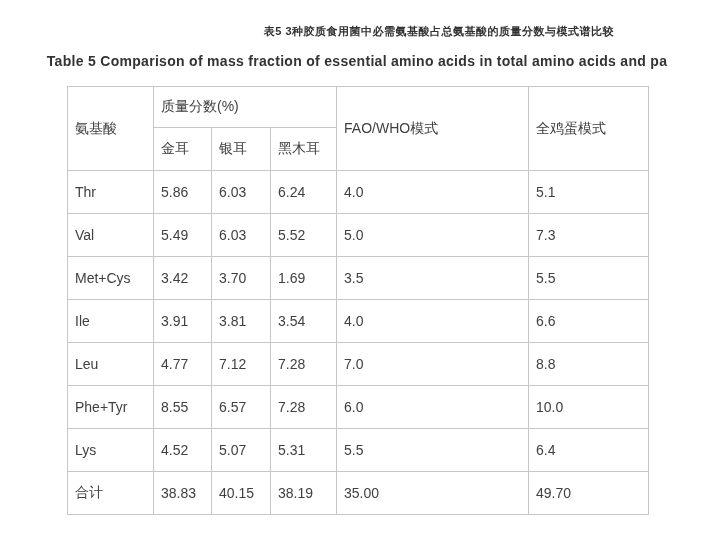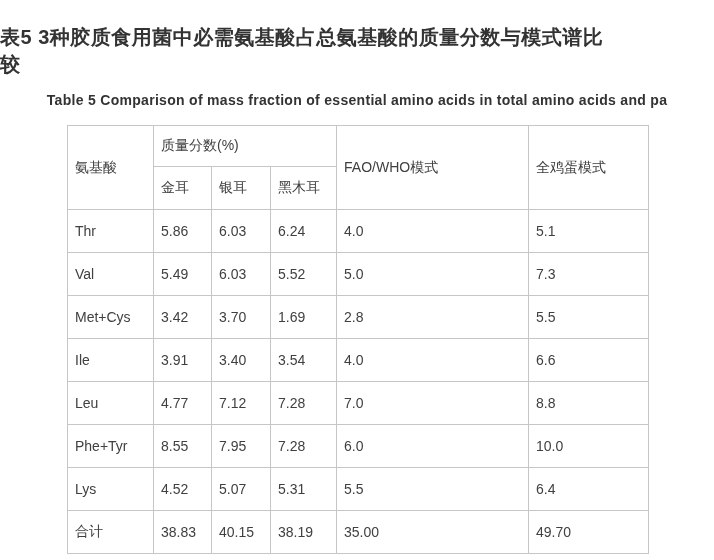--- a/index.html
+++ b/index.html
@@ -10,22 +10,22 @@
   body {
     width: 714px;
     height: 560px;
     overflow: hidden;
     font-family: "Liberation Sans", "DejaVu Sans", sans-serif;
     color: #404040;
     position: relative;
   }
   .caption-zh {
     margin: 24px 100px 0 0;
-    text-align: left;
-    font-size: 20px;
+    text-align: right;
+    font-size: 11px;
     font-weight: bold;
     color: #333333;
     letter-spacing: 0.5px;
   }
   .caption-en {
     margin: 11px 0 2px 0;
     text-align: center;
     font-size: 14px;
     font-weight: bold;
     color: #333333;
@@ -96,43 +96,43 @@
       <td>6.03</td>
       <td>5.52</td>
       <td>5.0</td>
       <td>7.3</td>
     </tr>
     <tr class="data-row">
       <td>Met+Cys</td>
       <td>3.42</td>
       <td>3.70</td>
       <td>1.69</td>
-      <td>2.8</td>
+      <td>3.5</td>
       <td>5.5</td>
     </tr>
     <tr class="data-row">
       <td>Ile</td>
       <td>3.91</td>
-      <td>3.40</td>
+      <td>3.81</td>
       <td>3.54</td>
       <td>4.0</td>
       <td>6.6</td>
     </tr>
     <tr class="data-row">
       <td>Leu</td>
       <td>4.77</td>
       <td>7.12</td>
       <td>7.28</td>
       <td>7.0</td>
       <td>8.8</td>
     </tr>
     <tr class="data-row">
       <td>Phe+Tyr</td>
       <td>8.55</td>
-      <td>7.95</td>
+      <td>6.57</td>
       <td>7.28</td>
       <td>6.0</td>
       <td>10.0</td>
     </tr>
     <tr class="data-row">
       <td>Lys</td>
       <td>4.52</td>
       <td>5.07</td>
       <td>5.31</td>
       <td>5.5</td>

